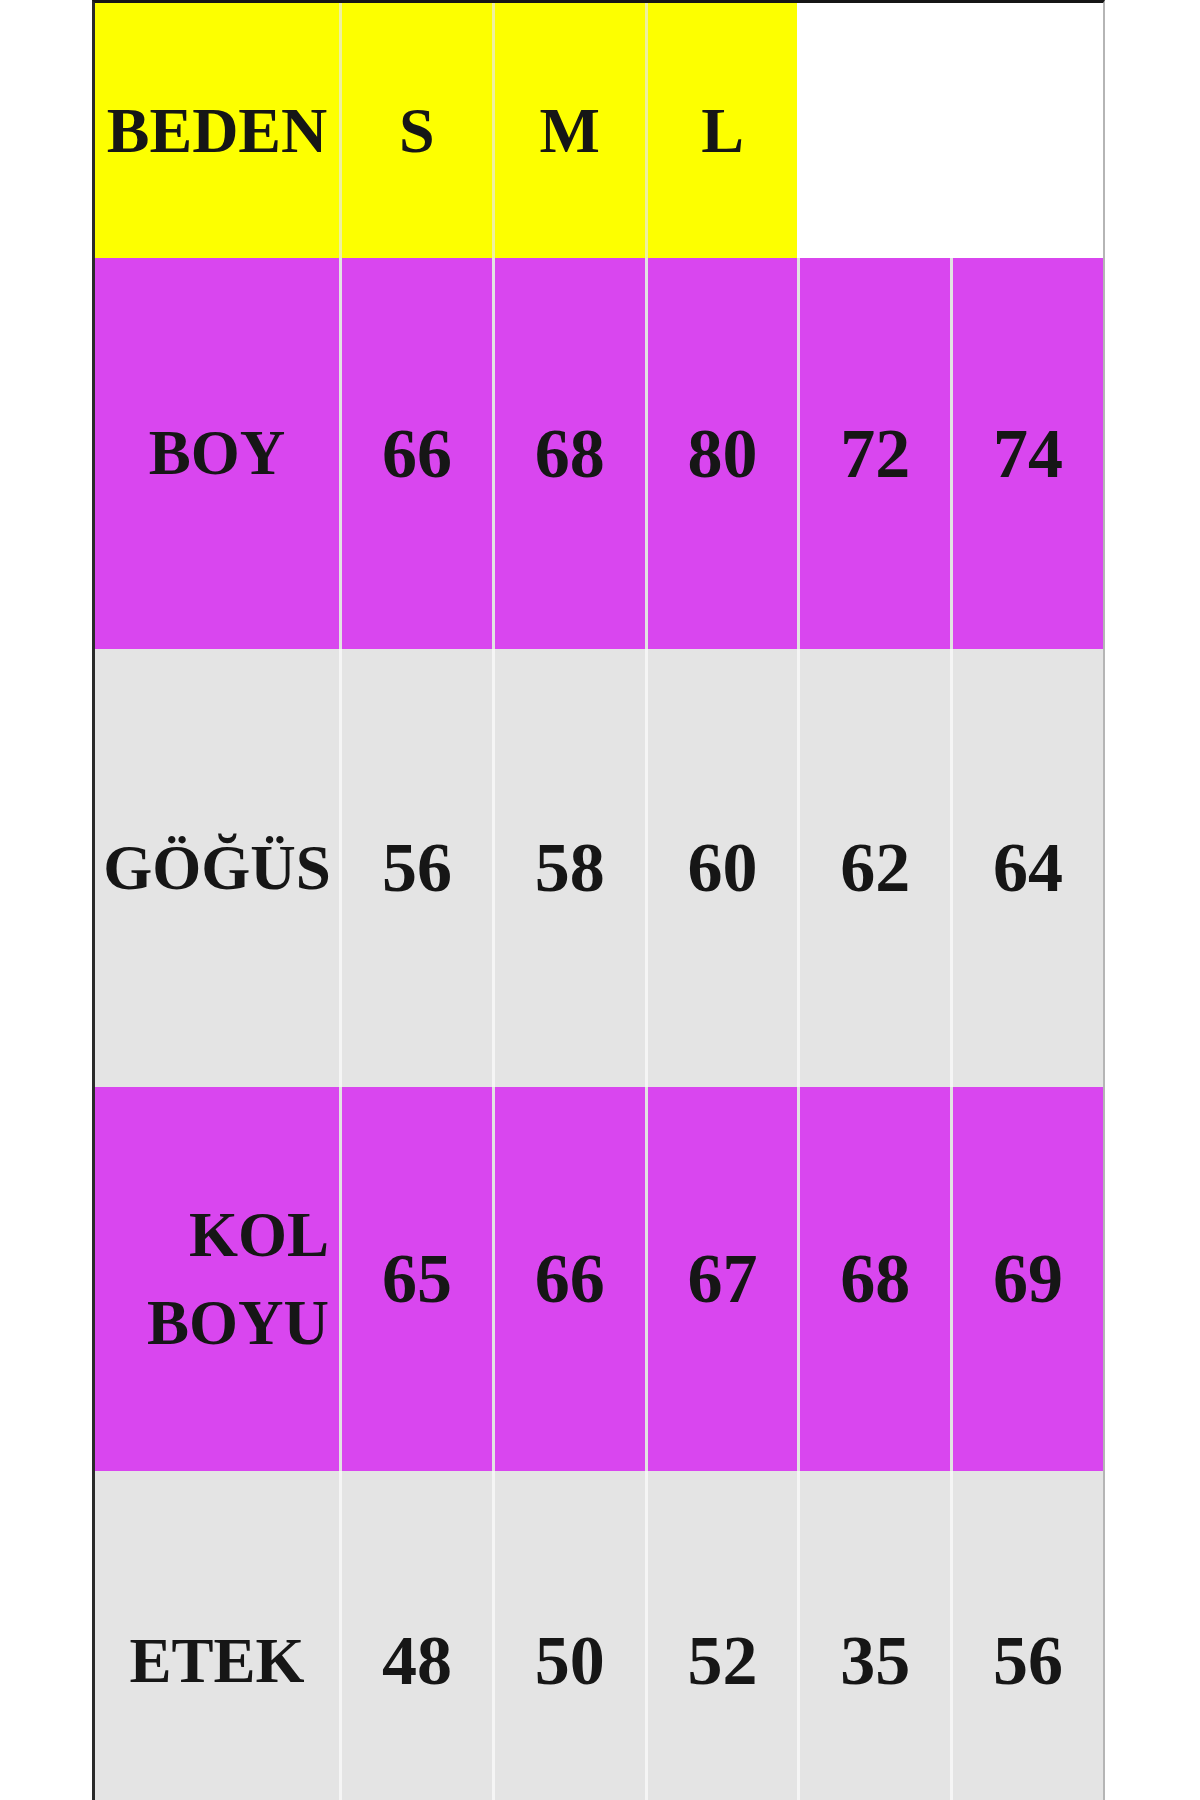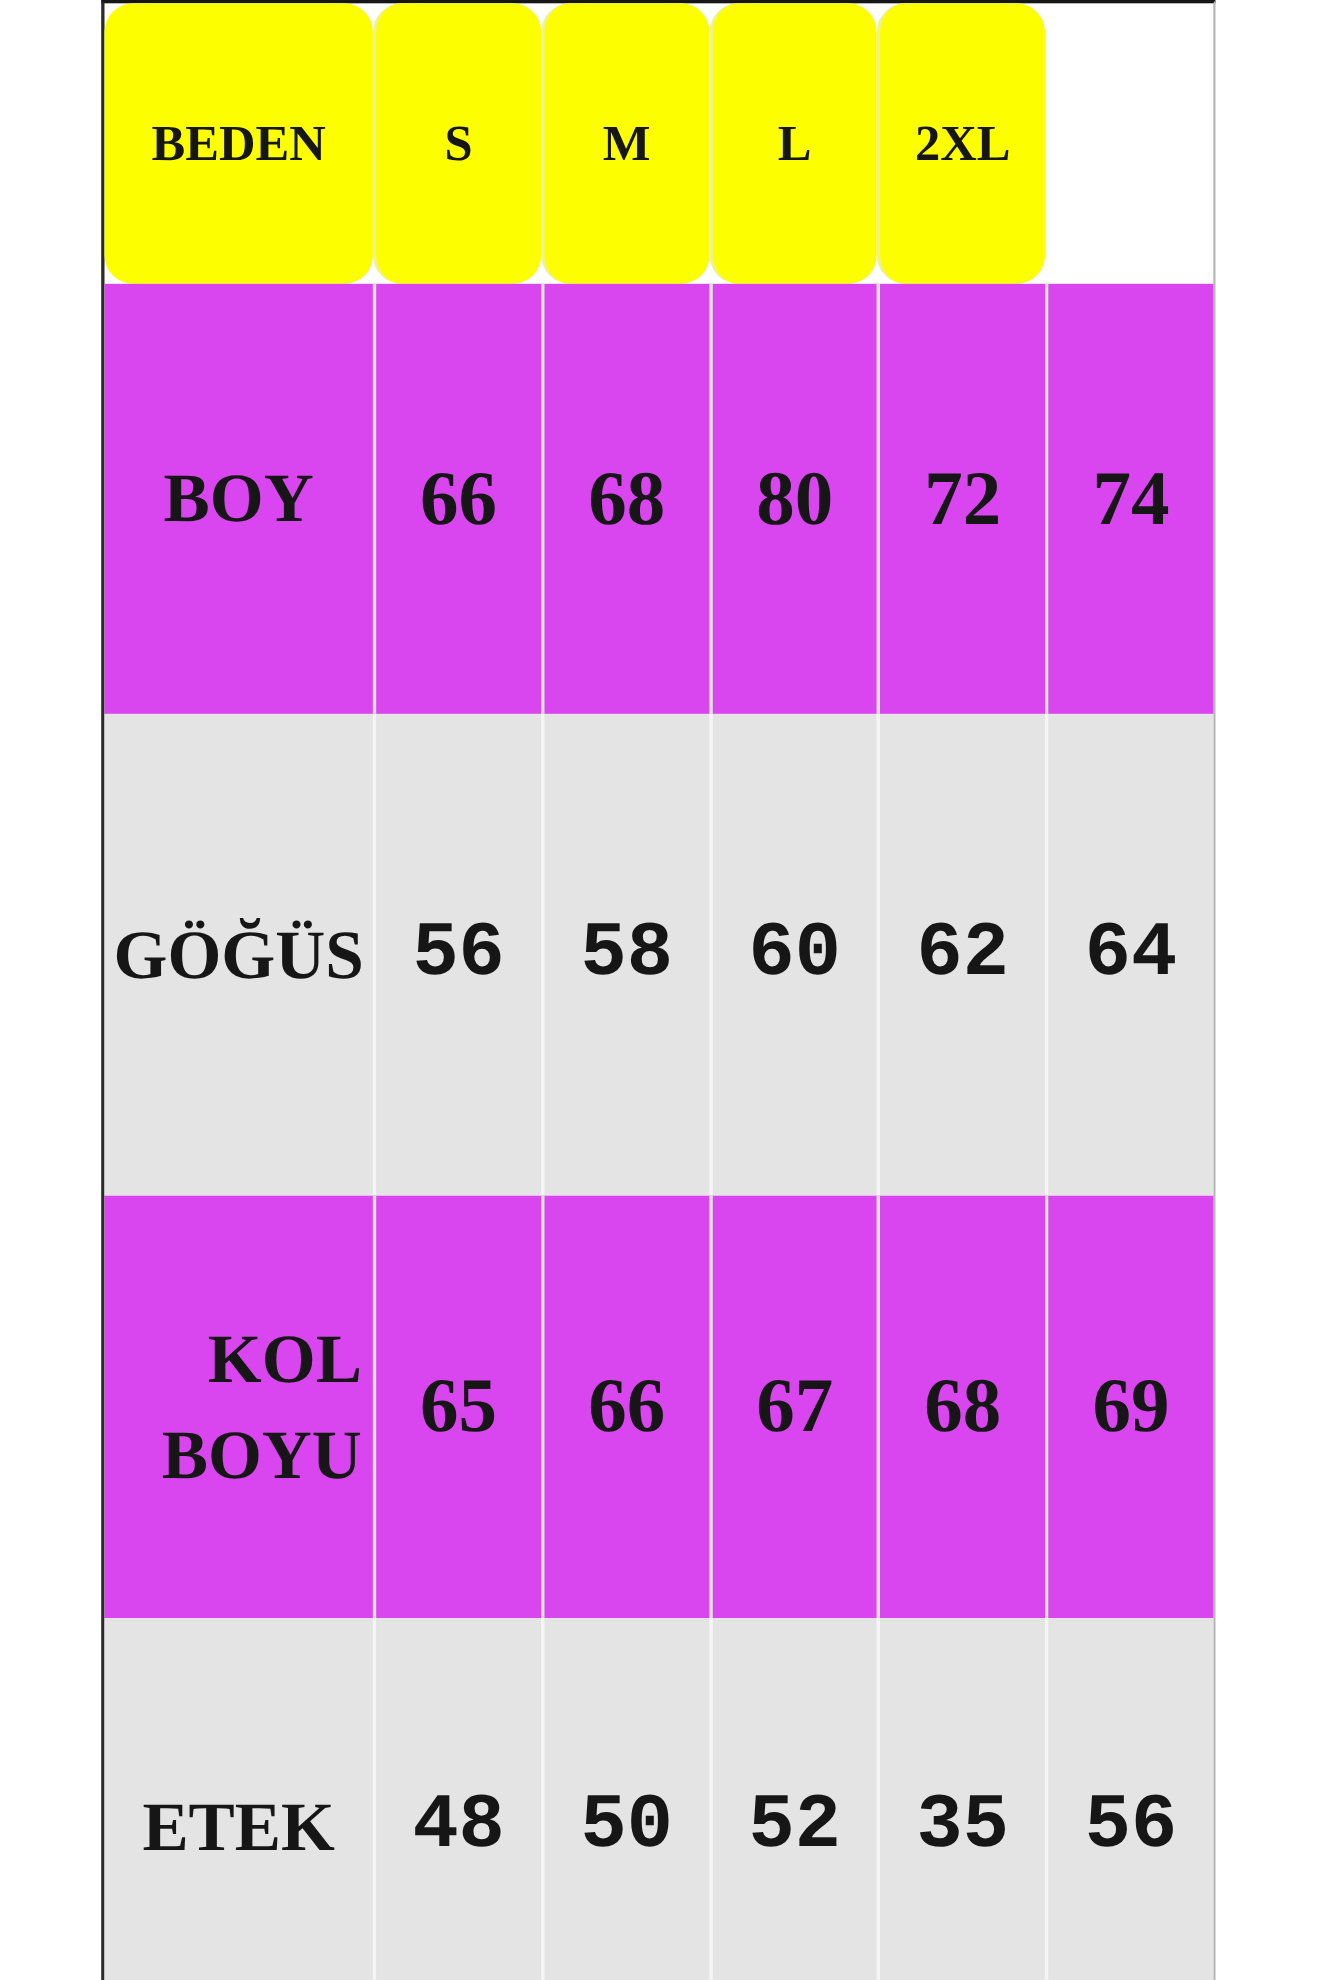--- a/index.html
+++ b/index.html
@@ -49,26 +49,26 @@
 
   
   .hdr  .cell { background: #fdff00; }
   .shade-white .cell { background: #d946ef; }
   .shade-gray  .cell { background: #e4e4e4; }
 
   
   .cell + .cell { border-left: 3px solid; }
   .hdr         .cell + .cell { border-left-color: #eef0a0; }
   .shade-white .cell + .cell { border-left-color: #e2e2e2; }
-  .shade-gray  .cell + .cell { border-left-color: #f5f5f5; font-family: Liberation Mono, monospace; }
+  .shade-gray  .cell + .cell { border-left-color: #f5f5f5; }
 
   
   .cell.lbl { font-size: 63px; letter-spacing: 0px; }
   .cell.val { font-size: 70px; }
-  .hdr .cell { font-size: 46px; border-radius: 26px; }
+  .hdr .cell { font-size: 64px; }
 
   .cell.lbl.wrap { padding: 0 10px; text-align: right; }
 
   
   .bottom-strip {
     display: grid;
     grid-template-columns: 244px 1fr;
     height: 4px;
   }
   .bottom-strip .seg-dark  { background: #2a2a2a; }
@@ -77,21 +77,20 @@
 </head>
 <body>
 
 <div class="chart-wrap">
 
   <div class="t-row hdr">
     <div class="cell lbl">BEDEN</div>
     <div class="cell lbl">S</div>
     <div class="cell lbl">M</div>
     <div class="cell lbl">L</div>
-    <div class="cell lbl">2XL</div>
   </div>
 
   <div class="t-row r-boy shade-white">
     <div class="cell lbl">BOY</div>
     <div class="cell val">66</div>
     <div class="cell val">68</div>
     <div class="cell val">80</div>
     <div class="cell val">72</div>
     <div class="cell val">74</div>
   </div>

